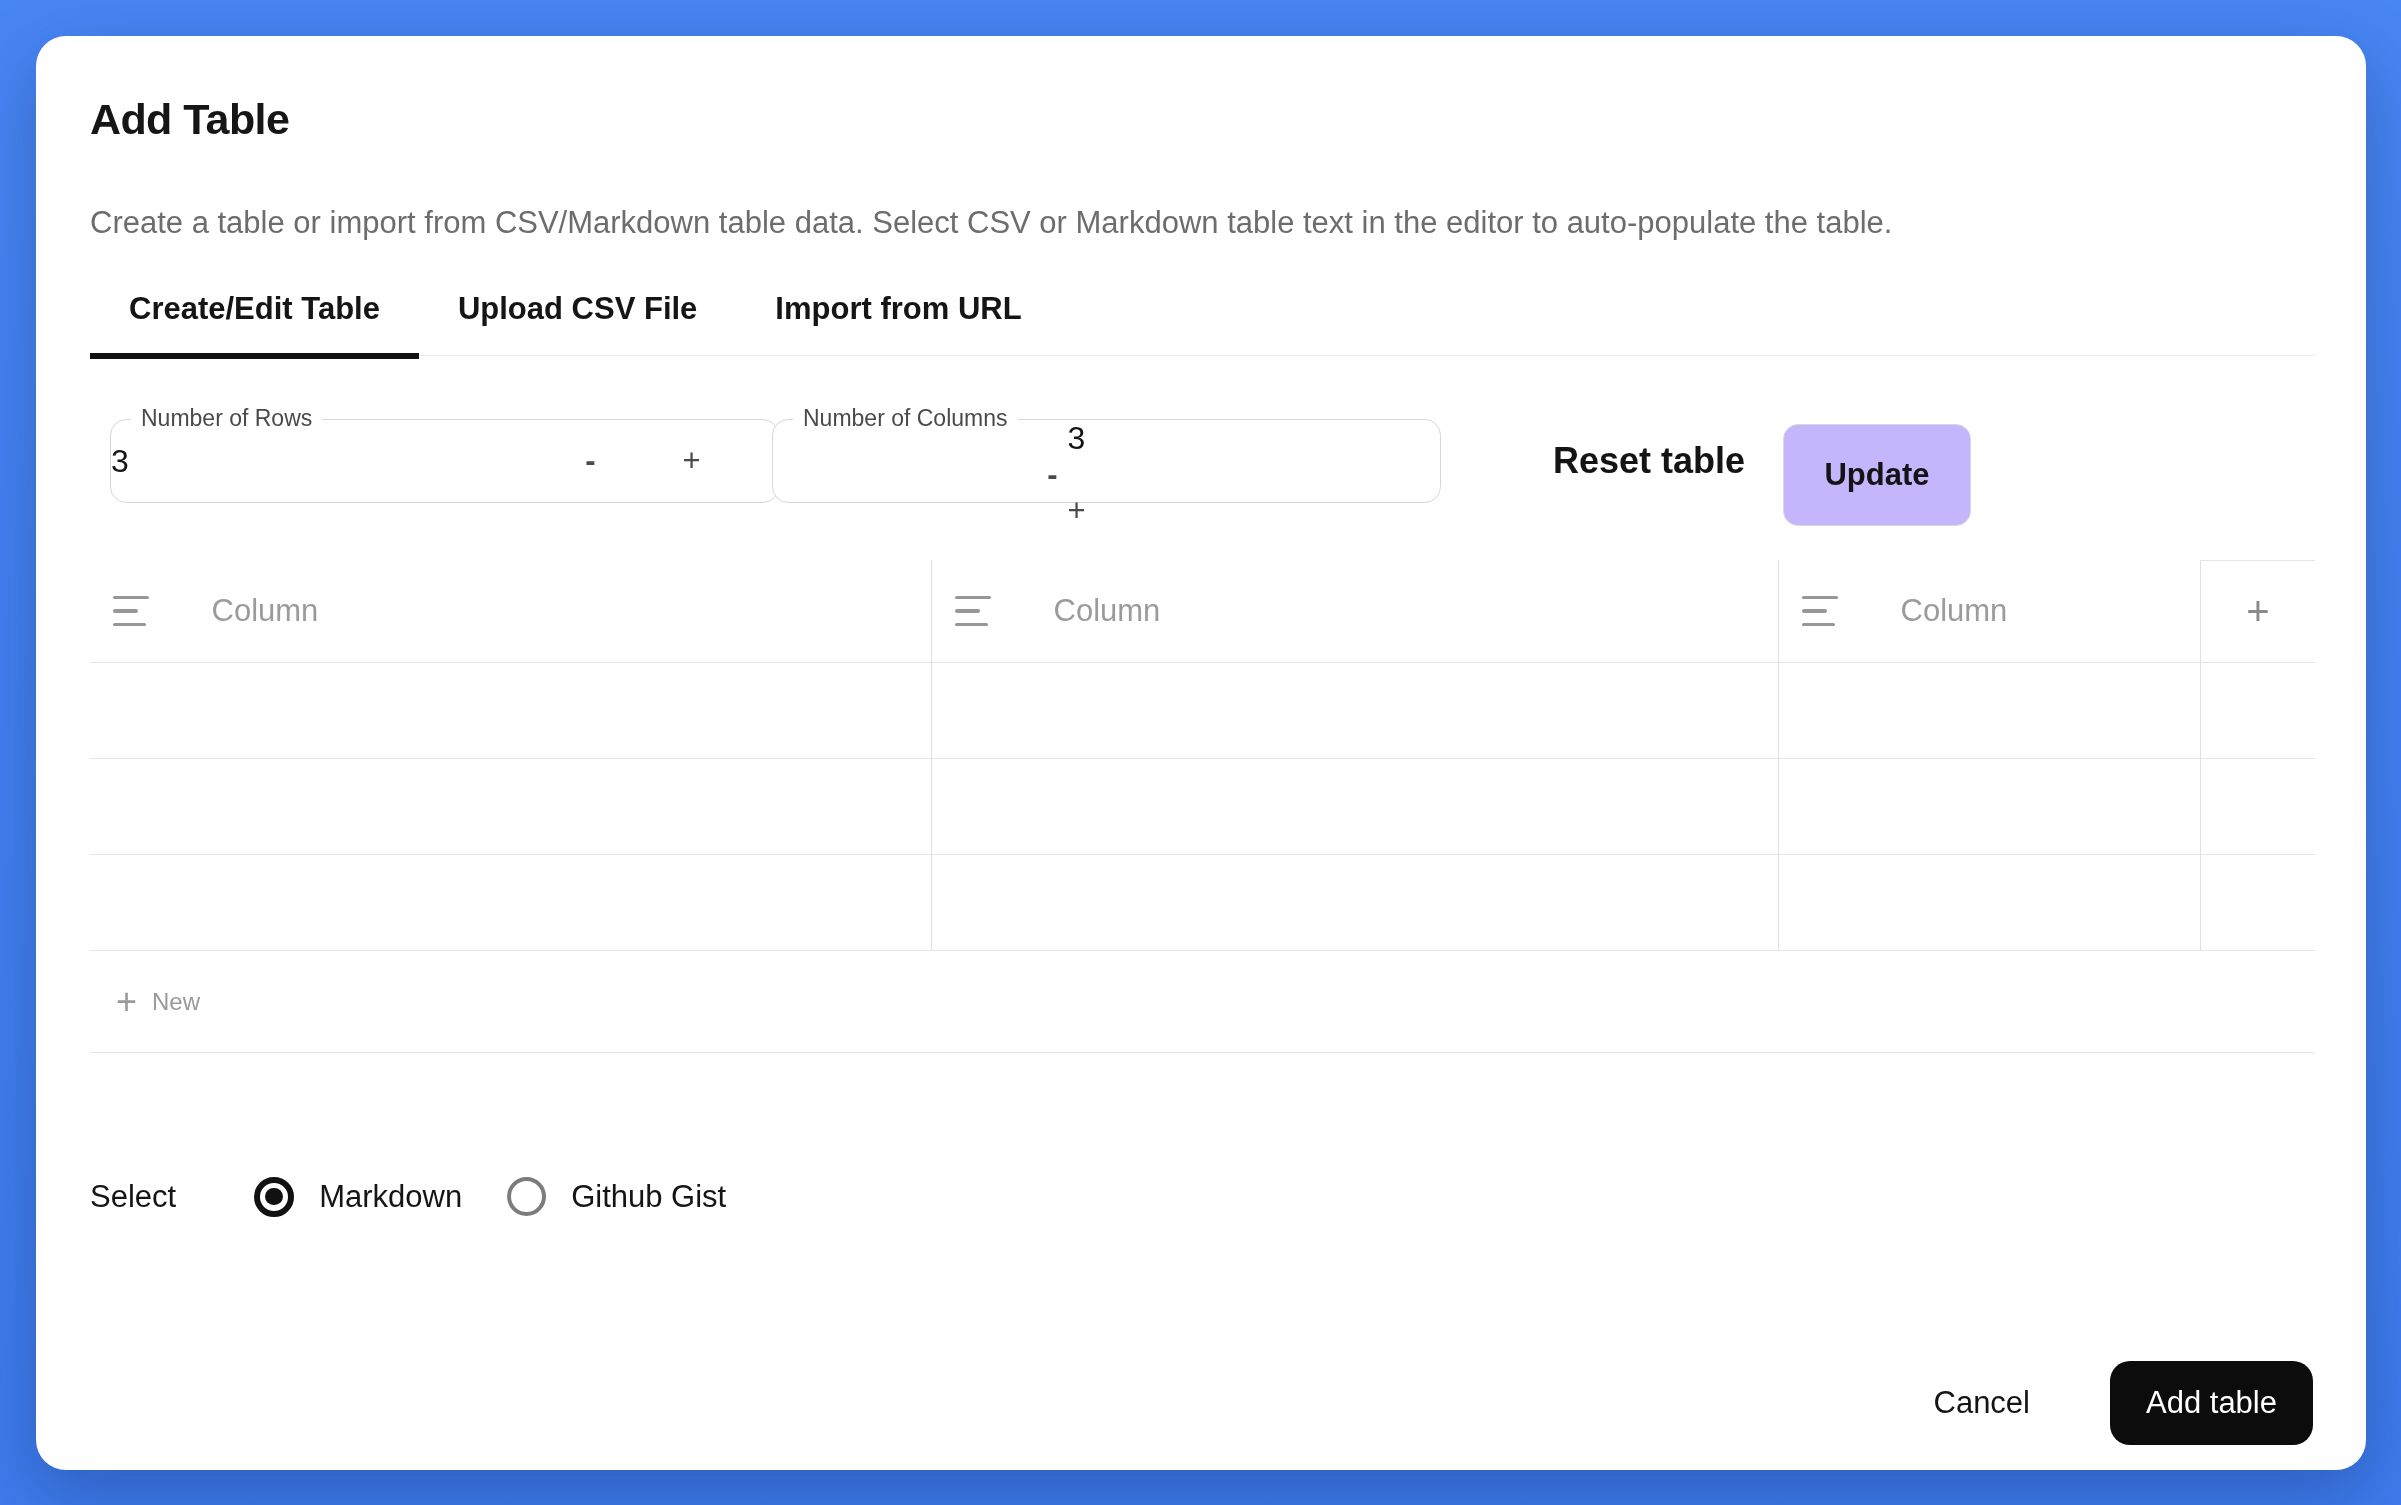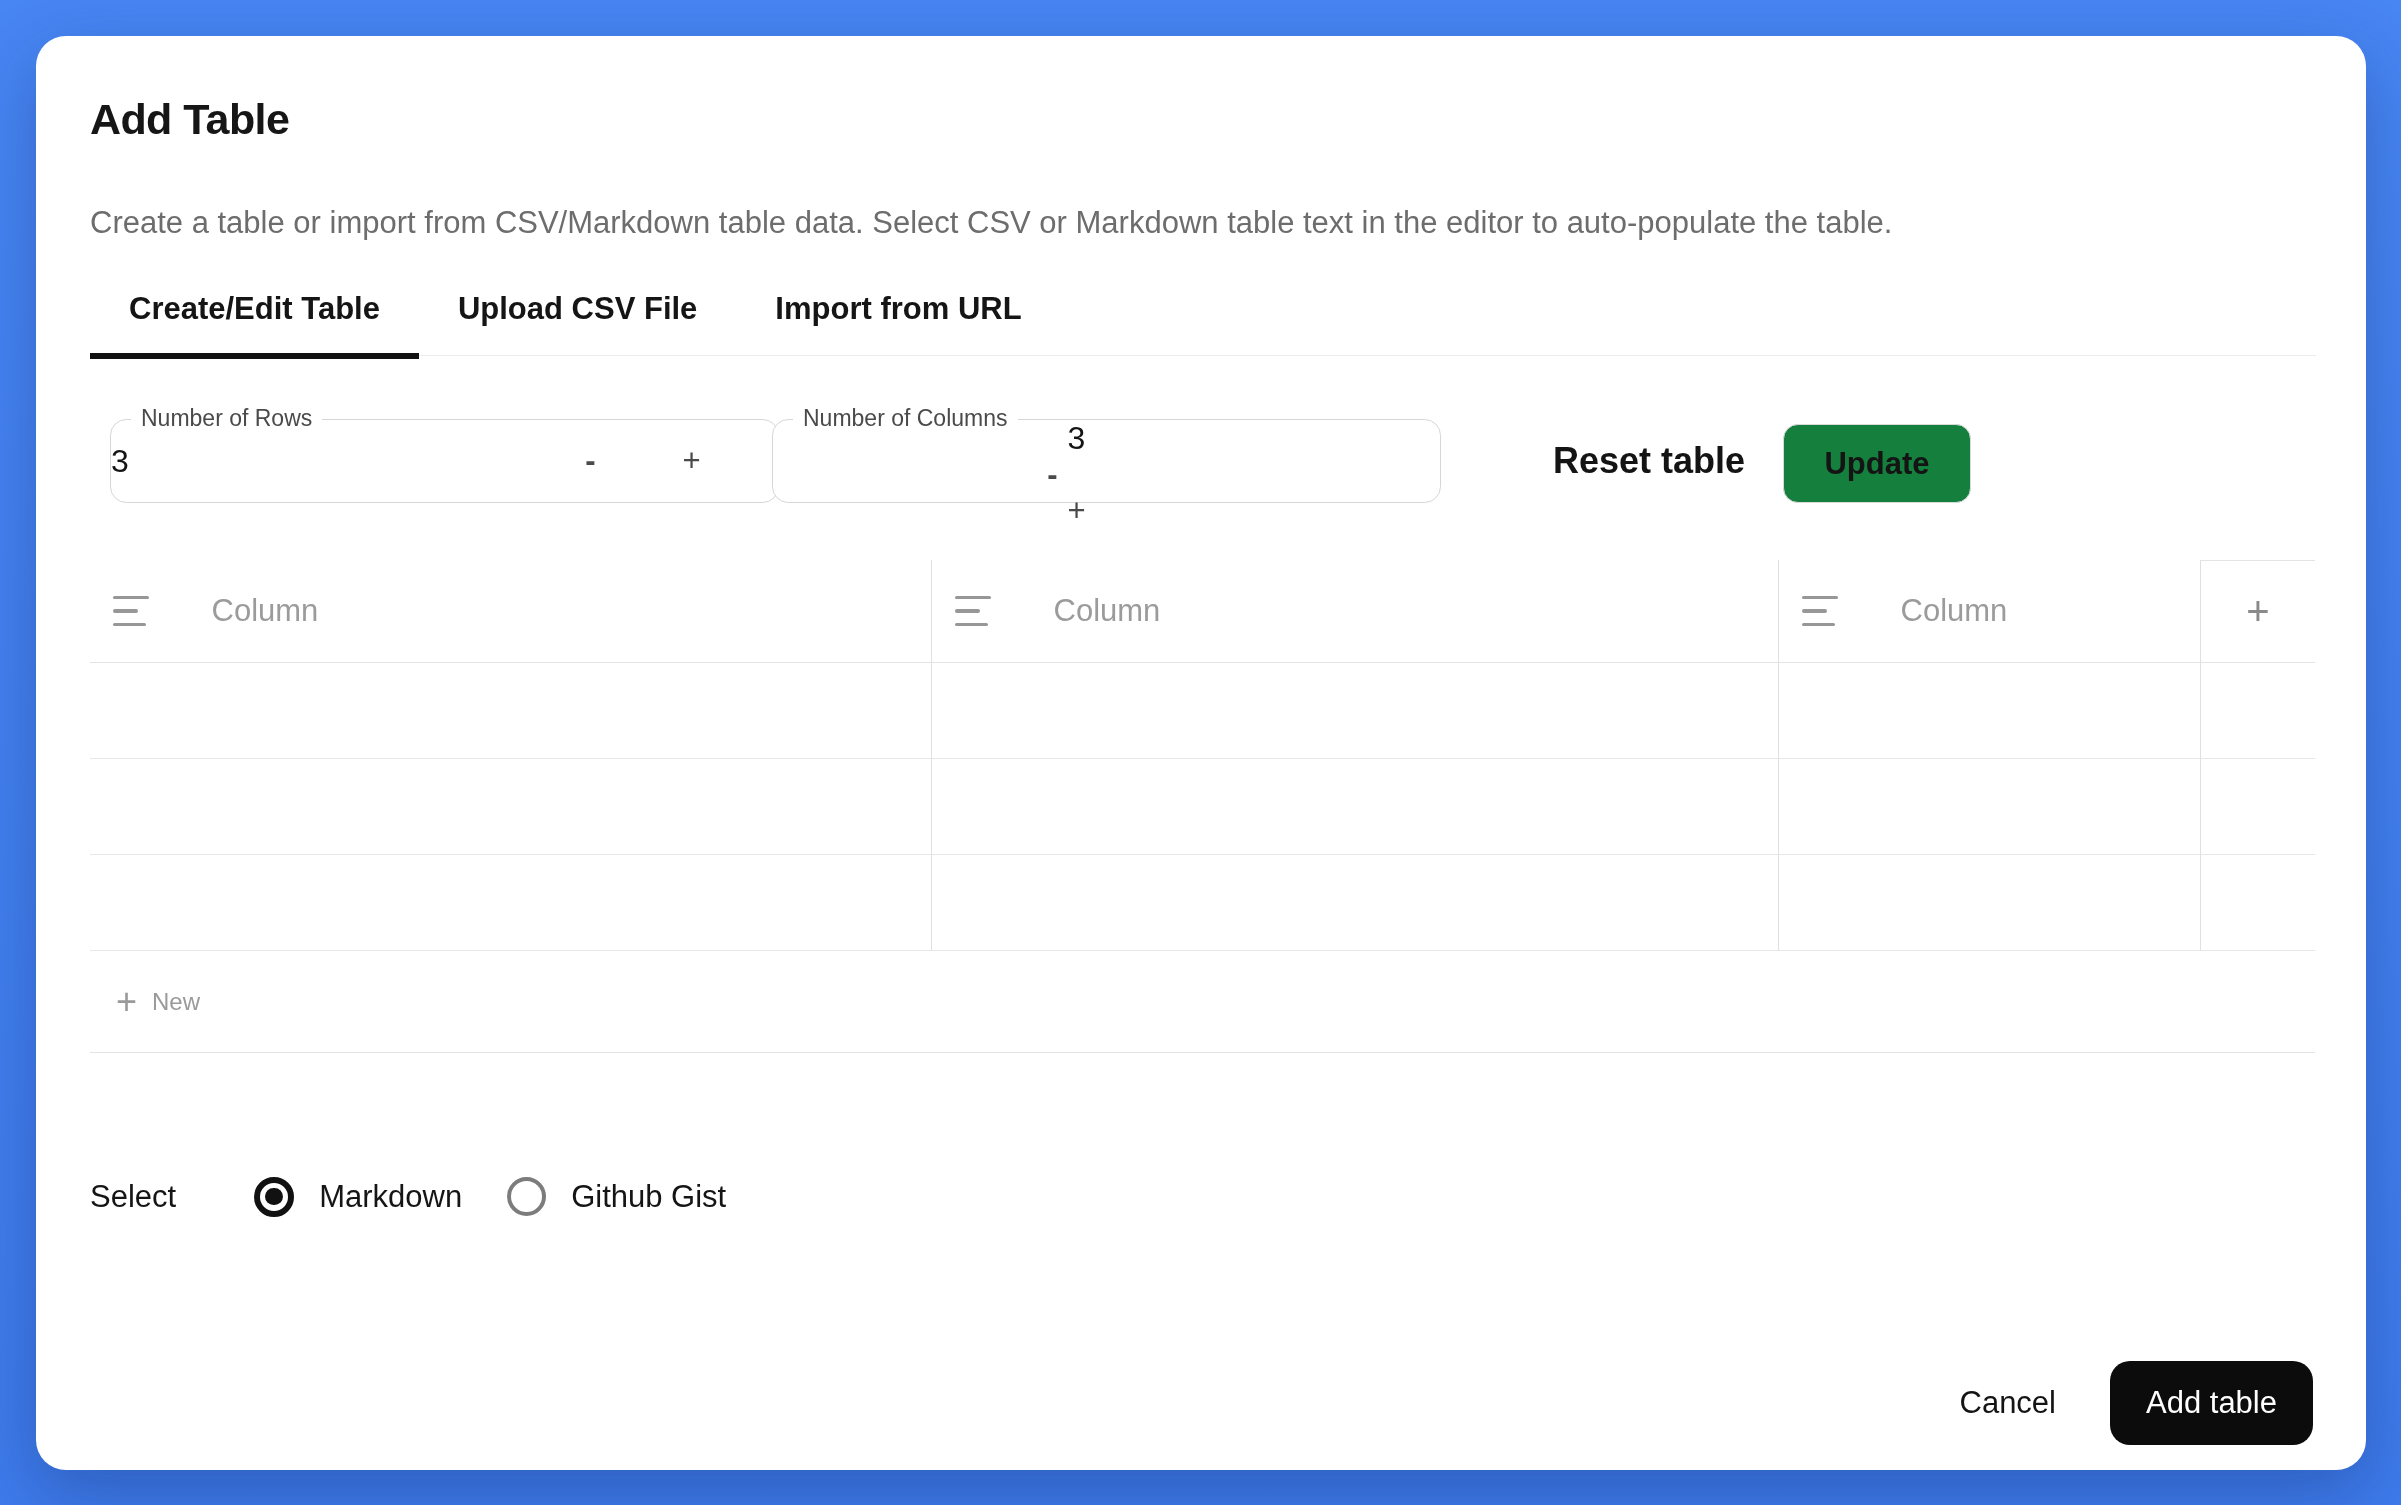--- a/index.html
+++ b/index.html
@@ -130,24 +130,24 @@
     font-size: 36px;
     font-weight: 600;
     color: #141414;
     cursor: pointer;
   }
   .update-btn {
     position: absolute;
     left: 1747px;
     top: 388px;
     width: 188px;
-    height: 79px;
+    height: 102px;
     border: 1.9px solid #d9d9d9;
     border-radius: 15px;
-    background: #15803d;
+    background: #c4b5fd;
     box-sizing: border-box;
     display: flex;
     align-items: center;
     justify-content: center;
     font-size: 31px;
     font-weight: 600;
     color: #141414;
     cursor: pointer;
   }
 
@@ -272,21 +272,21 @@
   }
 
   
   .footer {
     position: absolute;
     right: 53px;
     top: 1325px;
     height: 84px;
     display: flex;
     align-items: center;
-    gap: 54px;
+    gap: 80px;
   }
   .cancel-btn {
     font-size: 31px;
     font-weight: 500;
     color: #141414;
     cursor: pointer;
   }
   .submit-btn {
     height: 84px;
     min-width: 189px;

